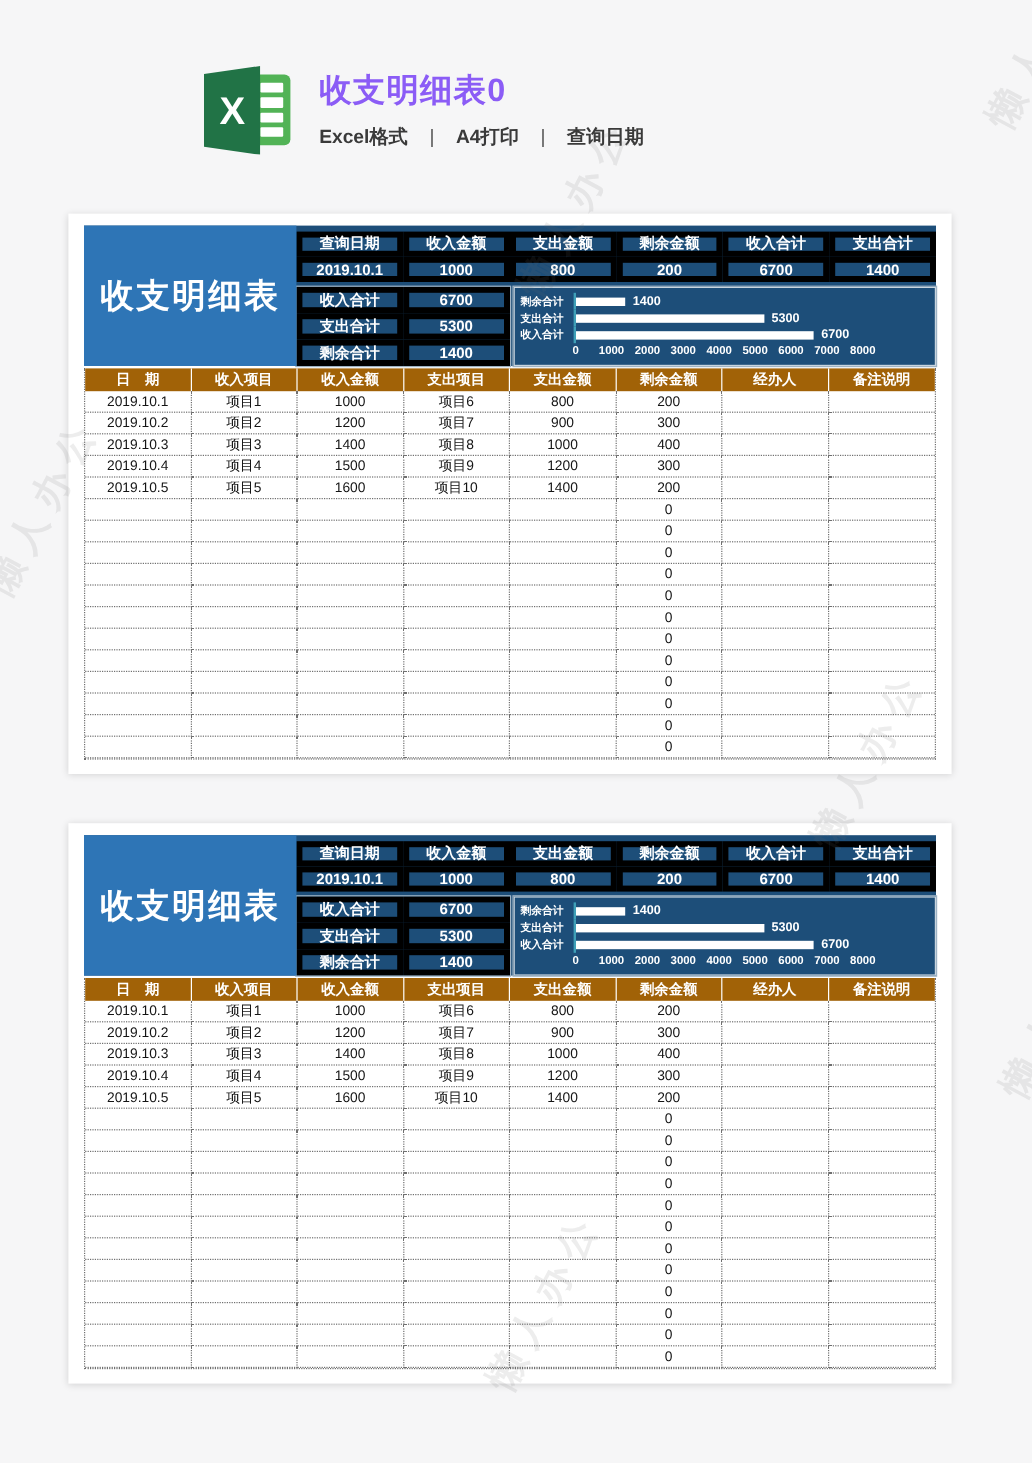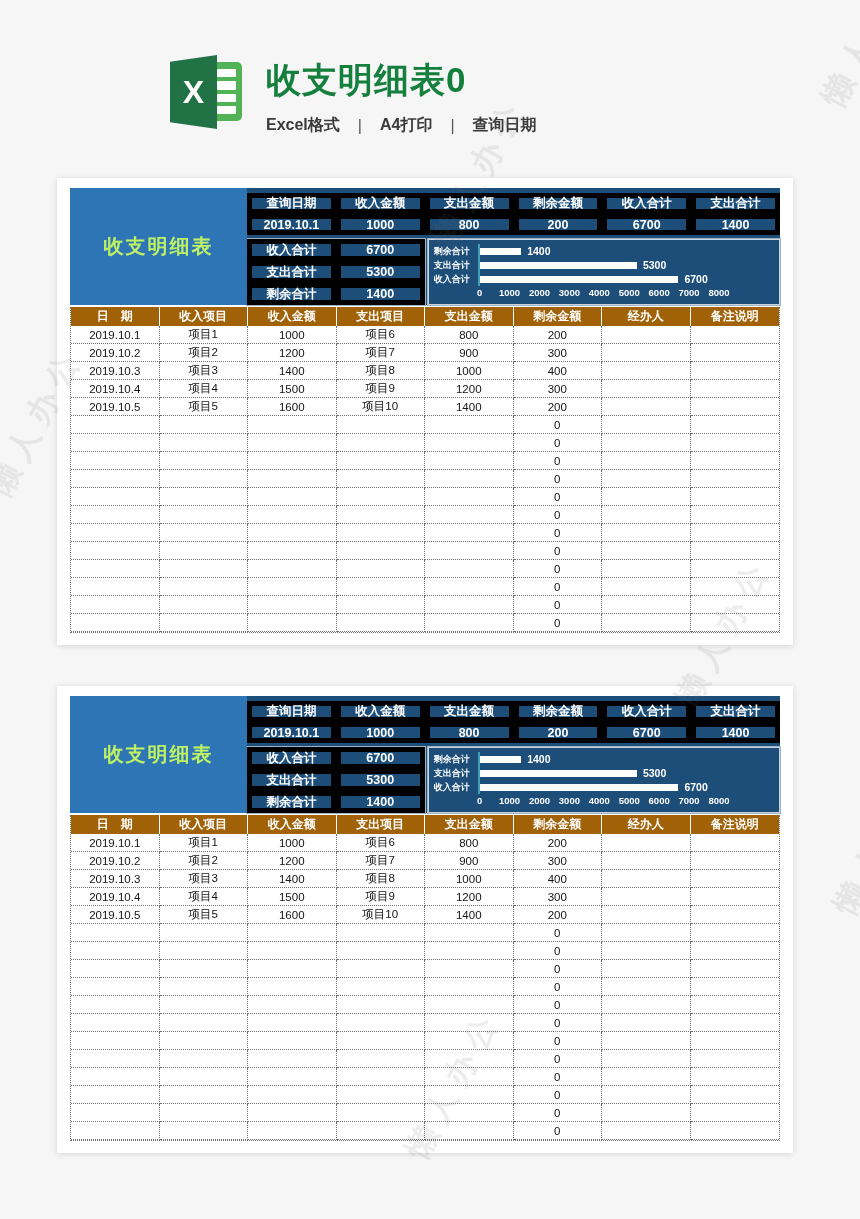--- a/index.html
+++ b/index.html
@@ -20,38 +20,38 @@
     gap: 4px;
   }
   .xl-sheet i { background: #fff; border-radius: 1px; }
   .xl-book {
     position: absolute; left: 0; top: 0; width: 47px; height: 74px;
     background: #217346; clip-path: polygon(0 9%, 100% 0, 100% 100%, 0 91%);
     display: flex; align-items: center; justify-content: center;
     color: #fff; font-weight: bold; font-size: 32px;
   }
   .title-block { padding-top: 2px; }
-  .page-title { font-size: 35px; font-weight: bold; color: #15803d; letter-spacing: 1px; }
+  .page-title { font-size: 27px; font-weight: bold; color: #8b5cf6; letter-spacing: 1px; }
   .page-subtitle { margin-top: 11px; font-size: 16px; font-weight: bold; color: #3a3a3a;
     display: flex; align-items: center; gap: 18px; }
   .page-subtitle .sep { color: #555; font-weight: normal; }
   
   .card {
     position: absolute; left: 57px; width: 736px;
     background: #ffffff; box-shadow: 0 1px 6px rgba(0,0,0,0.14);
     padding: 10px 13px 12px 13px;
   }
   .card-1 { top: 178px; } .card-2 { top: 686px; }
   .sheet { width: 710px; }
   
   .top-band { position: relative; background: #1d4e79; height: 117px; }
   .band-title {
     position: absolute; left: 0; top: 0; width: 177px; height: 117px;
     background: #2e75b6; display: flex; align-items: center; justify-content: center;
-    color: #bef264; font-size: 20px; font-weight: bold; letter-spacing: 2px;
+    color: #ffffff; font-size: 28px; font-weight: bold; letter-spacing: 2px;
   }
   .band-right { margin-left: 177px; padding-top: 5px; }
   .band-row { display: grid; grid-template-columns: repeat(6, 1fr); }
   .band-cell {
     height: 21px; border: 5px solid #000000;
     display: flex; align-items: center; justify-content: center;
     color: #ffffff; font-size: 12.5px; font-weight: bold;
   }
   .band-bottom { display: flex; margin-top: 4px; height: 66px; }
   .totals-grid { width: 33.333%; display: grid; grid-template-columns: 1fr 1fr;

